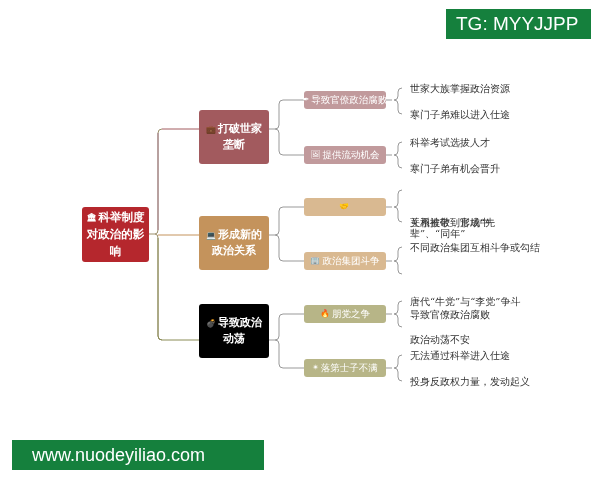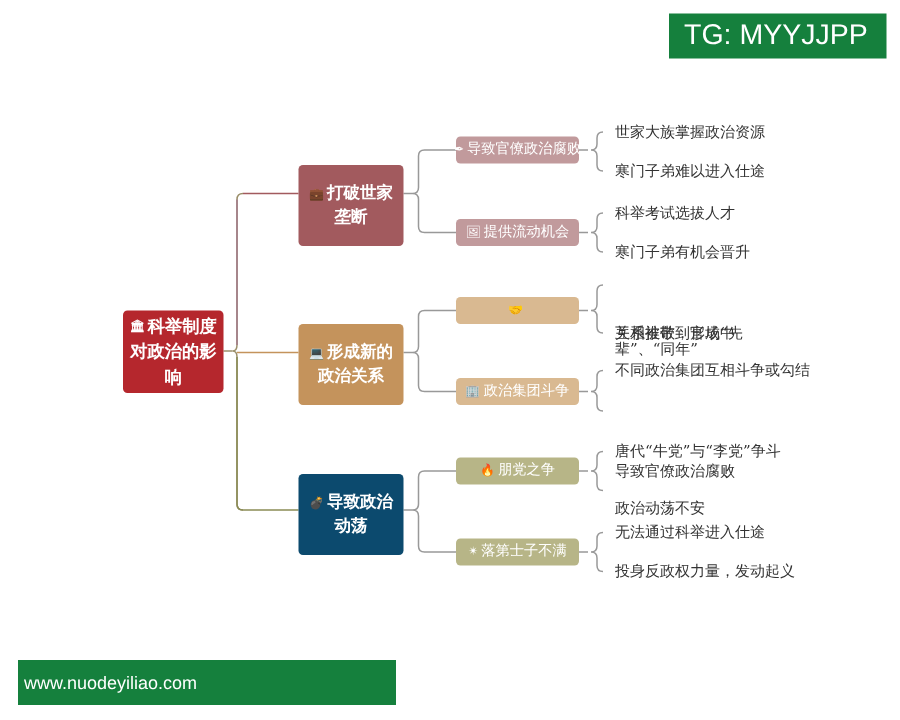--- a/index.html
+++ b/index.html
@@ -18,40 +18,40 @@
       background: #b5272d; font-size: 11.5px; line-height: 17px;
       font-weight: bold; padding: 2px 3px;
     }
     .l1 {
       width: 70px; height: 54px; font-size: 11px; line-height: 16px;
       padding: 2px 4px;
       font-weight: bold;
     }
     .l1.a { left: 199px; top: 110px; background: #a25a5e; }
     .l1.b { left: 199px; top: 216px; background: #c4935c; }
-    .l1.c { left: 199px; top: 316px; background: #0c4a6e; }
+    .l1.c { left: 199px; top: 304px; background: #000000; }
     .l2 {
       width: 82px; height: 18px; font-size: 9.5px; line-height: 18px;
       white-space: nowrap;
     }
     .l2.a { background: #c19a9c; }
     .l2.b { background: #d9b991; }
     .l2.c { background: #b7b587; }
     .leaf {
       position: absolute; font-size: 10px; color: #333333; line-height: 11px;
       white-space: nowrap;
     }
     .ico { display: inline-block; font-size: 8px; margin-right: 2px; vertical-align: middle; }
     .watermark {
       position: absolute; background: #15803d; color: #ffffff;
       font-family: "Liberation Sans", "DejaVu Sans", sans-serif;
       display: flex; align-items: center;
     }
     .wm-top { left: 446px; top: 9px; width: 145px; height: 30px; font-size: 19px; padding-left: 10px; }
-    .wm-bottom { left: 12px; top: 440px; width: 252px; height: 30px; font-size: 12px; padding-left: 4px; }
+    .wm-bottom { left: 12px; top: 440px; width: 252px; height: 30px; font-size: 18px; padding-left: 20px; }
     svg.lines { position: absolute; left: 0; top: 0; }
   </style>
 </head>
 <body>
 
 <svg class="lines" width="600" height="480">
 
   <path d="M149,234 L155,234" stroke="#9b8f6a" stroke-width="1" fill="none"></path>
   <path d="M162,129 Q158,129 158,133 L158,230 Q158,234 155,234 Q158,234 158,238 L158,336 Q158,340 162,340" stroke="#9b8f6a" stroke-width="1" fill="none"></path>
   <path d="M162,129 L199,129" stroke="#a25a5e" stroke-width="1" fill="none"></path>

